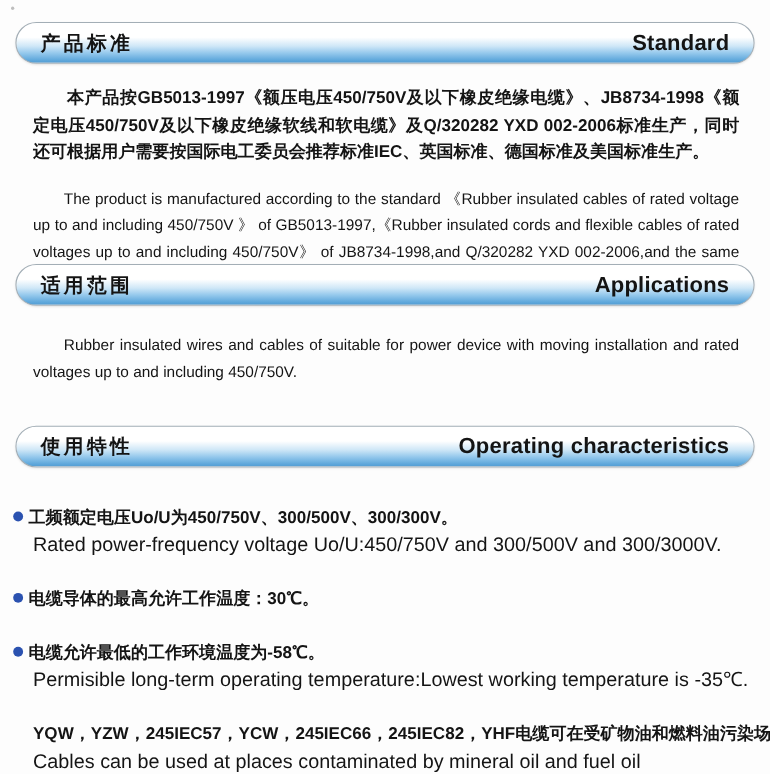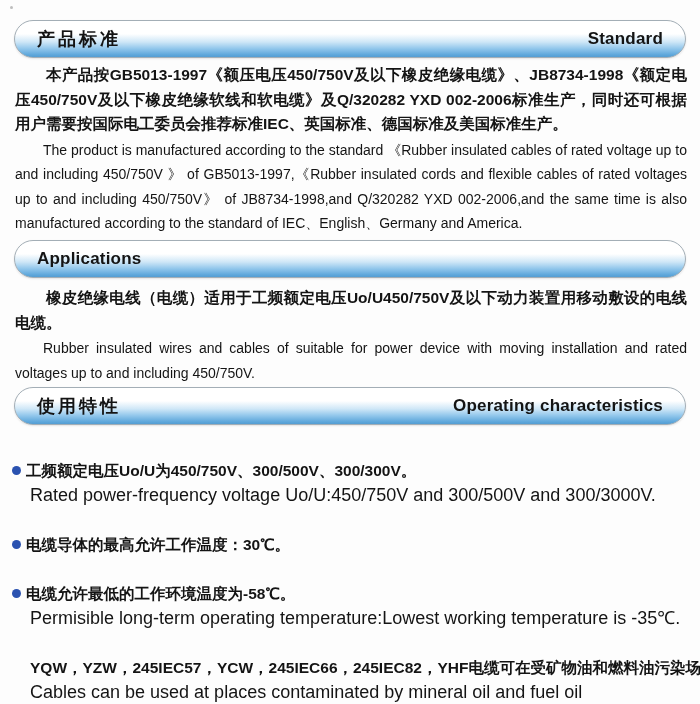--- a/index.html
+++ b/index.html
@@ -29,31 +29,31 @@
       var(--pill-top,#ffffff) 36%,
       var(--pill-mid,#cfe7f7) 58%,
       var(--pill-mid2,#94c8ec) 76%,
       var(--pill-bottom,#5ea7db) 94%,
       var(--pill-bottom2,#549dd2) 100%);
     box-shadow:0 1px 2px rgba(0,0,0,.10);
     display:flex;align-items:center;justify-content:space-between;
     padding:0 22px;box-sizing:border-box;
   }
   .pill-cn{font-size:18px;font-weight:bold;letter-spacing:3px;}
-  .pill-en{font-size:17px;font-weight:bold;letter-spacing:.2px;}
+  .pill-en{font-size:20px;font-weight:bold;letter-spacing:.2px;}
 
   #pill-standard{top:20px;}
   #pill-applications{top:240px;}
   #pill-operating{top:387px;}
 
   .text-block{position:absolute;left:14px;right:12px;}
   #text-standard{top:62px;}
   #text-applications{top:285px;}
   .text-block p{
-    margin:1px;text-indent:2em;text-align:justify;line-height:24.5px;
+    margin:16px;text-indent:2em;text-align:justify;line-height:24.5px;
   }
   p.cn{font-size:15.5px;font-weight:bold;}
   p.en{font-size:14px;font-weight:normal;}
 
   
   .op-list{position:absolute;left:12px;right:10px;top:434px;}
   .li{line-height:25px;white-space:nowrap;}
   .li.cn{font-size:15.5px;font-weight:bold;margin-top:24px;}
   .li.en{font-size:18px;font-weight:normal;}
   .li.nob{padding-left:18px;}
@@ -73,24 +73,24 @@
   <div class="pill" id="pill-standard">
     <span class="pill-cn">产品标准</span>
     <span class="pill-en">Standard</span>
   </div>
   <div class="text-block" id="text-standard">
     <p class="cn">本产品按GB5013-1997《额压电压450/750V及以下橡皮绝缘电缆》、JB8734-1998《额定电压450/750V及以下橡皮绝缘软线和软电缆》及Q/320282 YXD 002-2006标准生产，同时还可根据用户需要按国际电工委员会推荐标准IEC、英国标准、德国标准及美国标准生产。</p>
     <p class="en">The product is manufactured according to the standard 《Rubber insulated cables of rated voltage up to and including 450/750V 》 of GB5013-1997,《Rubber insulated cords and flexible cables of rated voltages up to and including 450/750V》 of JB8734-1998,and Q/320282 YXD 002-2006,and the same time is also manufactured according to the standard of IEC、English、Germany and America.</p>
   </div>
 
   <div class="pill" id="pill-applications">
+    <span class="pill-cn">适用范围</span>
     <span class="pill-en">Applications</span>
   </div>
   <div class="text-block" id="text-applications">
-    <p class="cn">橡皮绝缘电线（电缆）适用于工频额定电压Uo/U450/750V及以下动力装置用移动敷设的电线电缆。</p>
     <p class="en">Rubber insulated wires and cables of suitable for power device with moving installation and rated voltages up to and including 450/750V.</p>
   </div>
 
   <div class="pill" id="pill-operating">
     <span class="pill-cn">使用特性</span>
     <span class="pill-en">Operating characteristics</span>
   </div>
 
   <div class="op-list">
     <div class="li cn"><span class="dot"></span><span>工频额定电压Uo/U为450/750V、300/500V、300/300V。</span></div>

